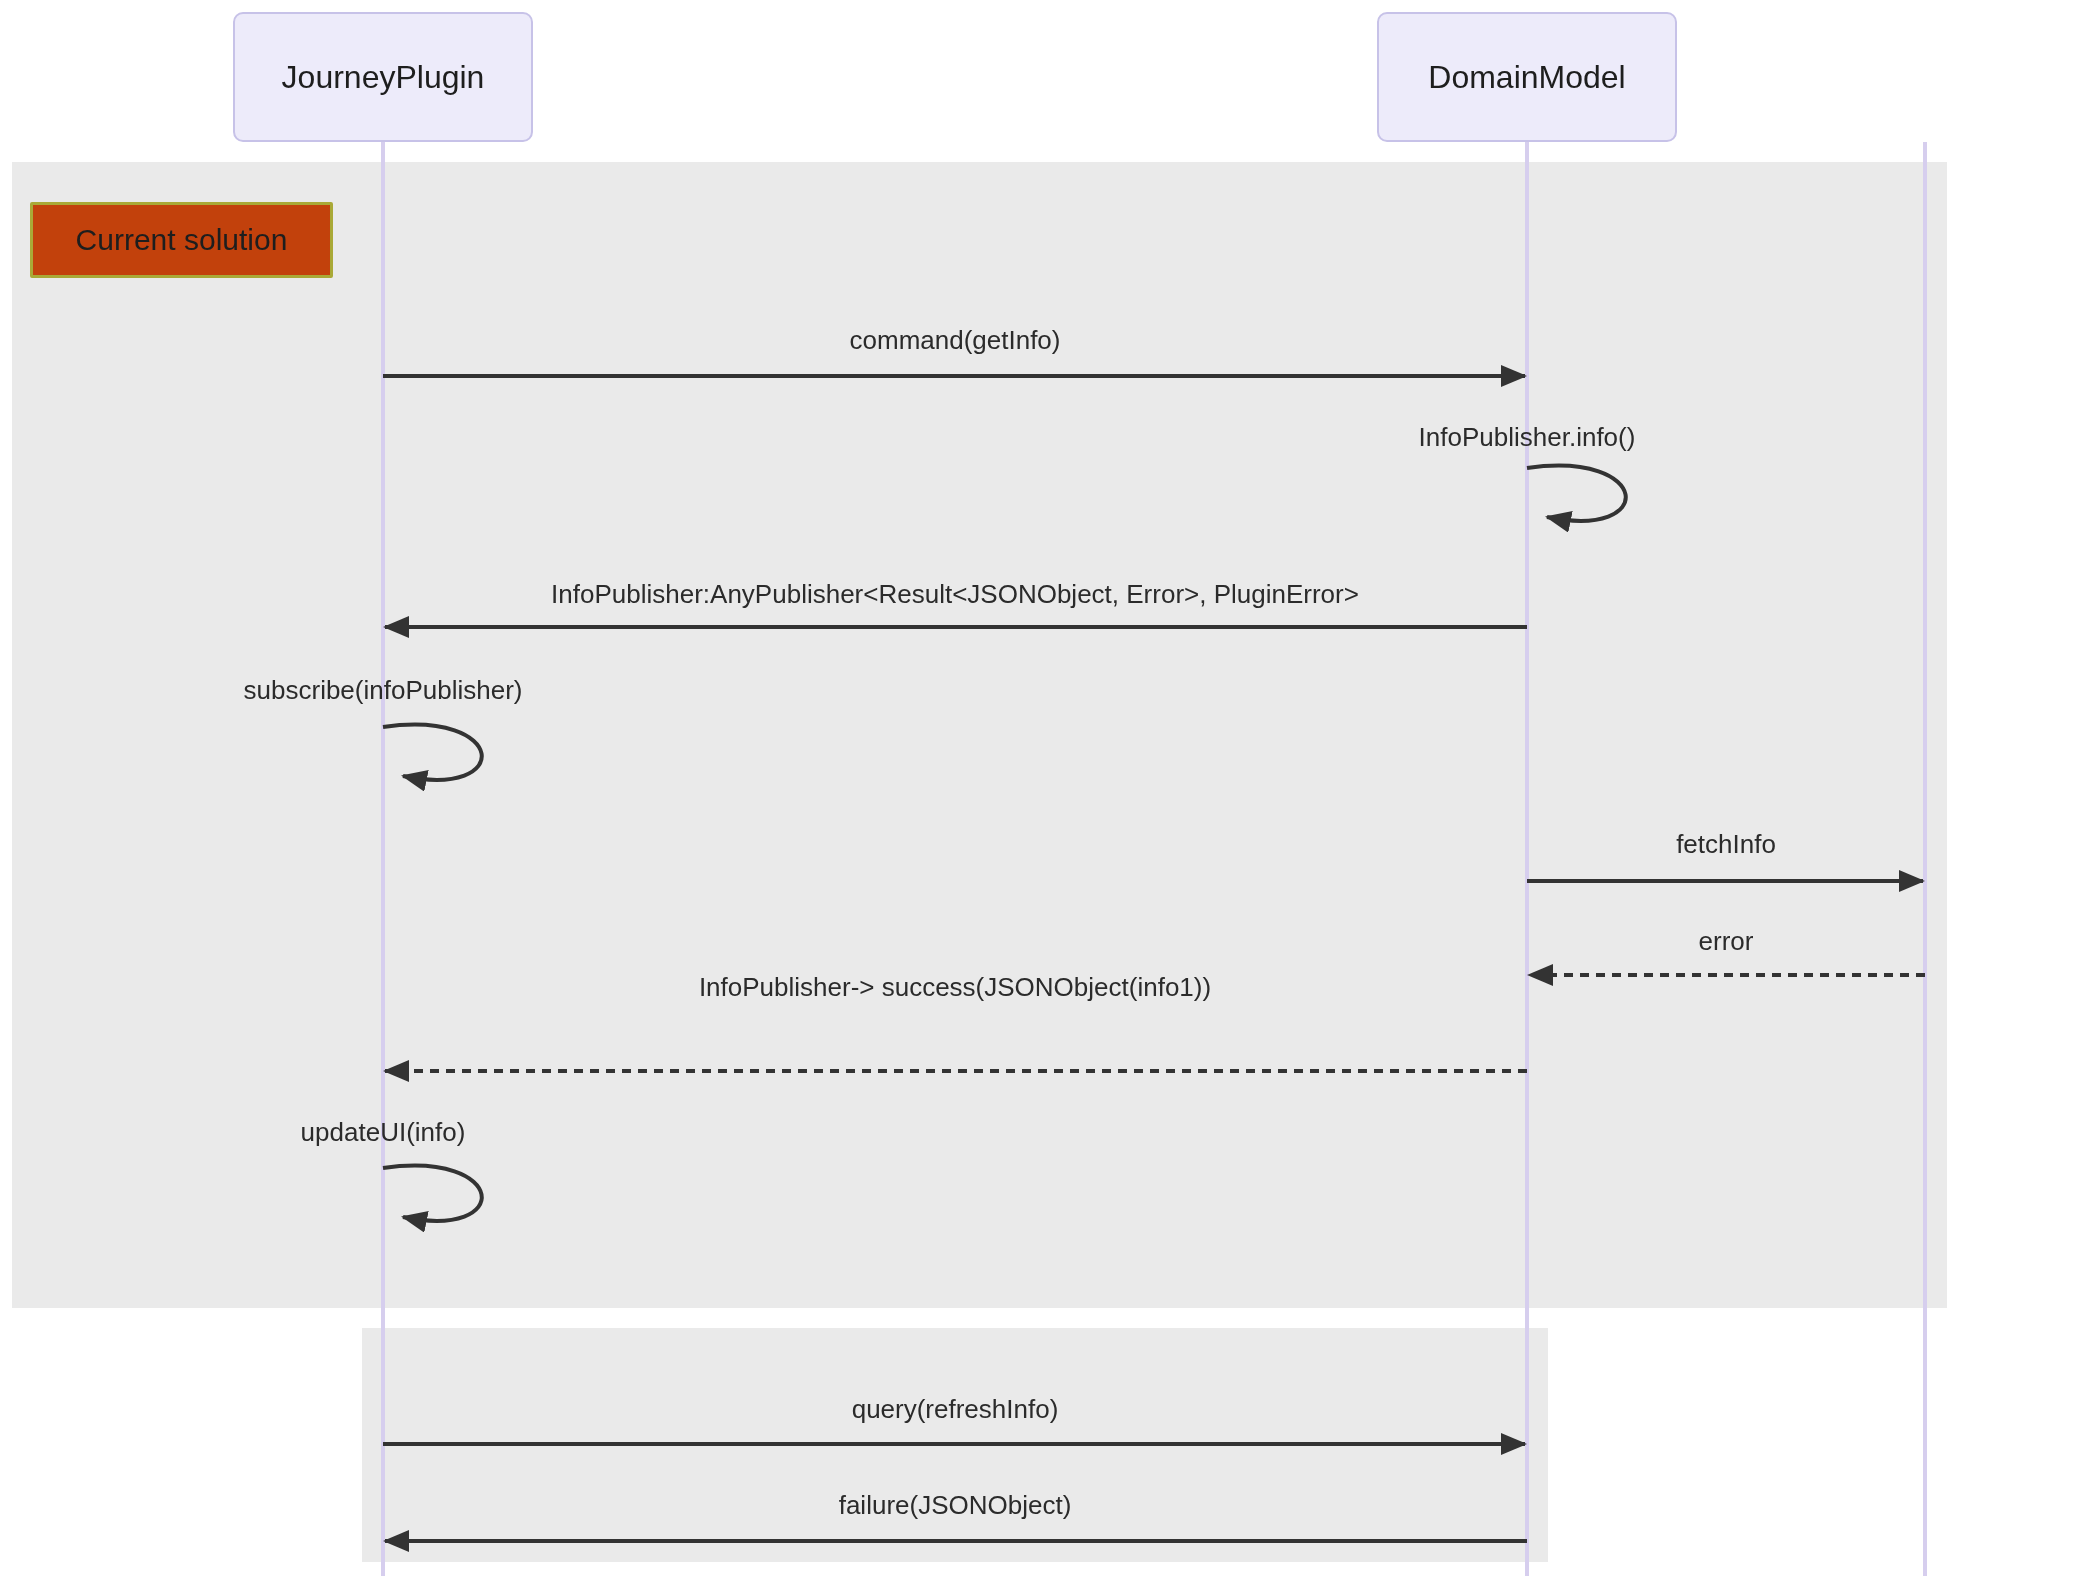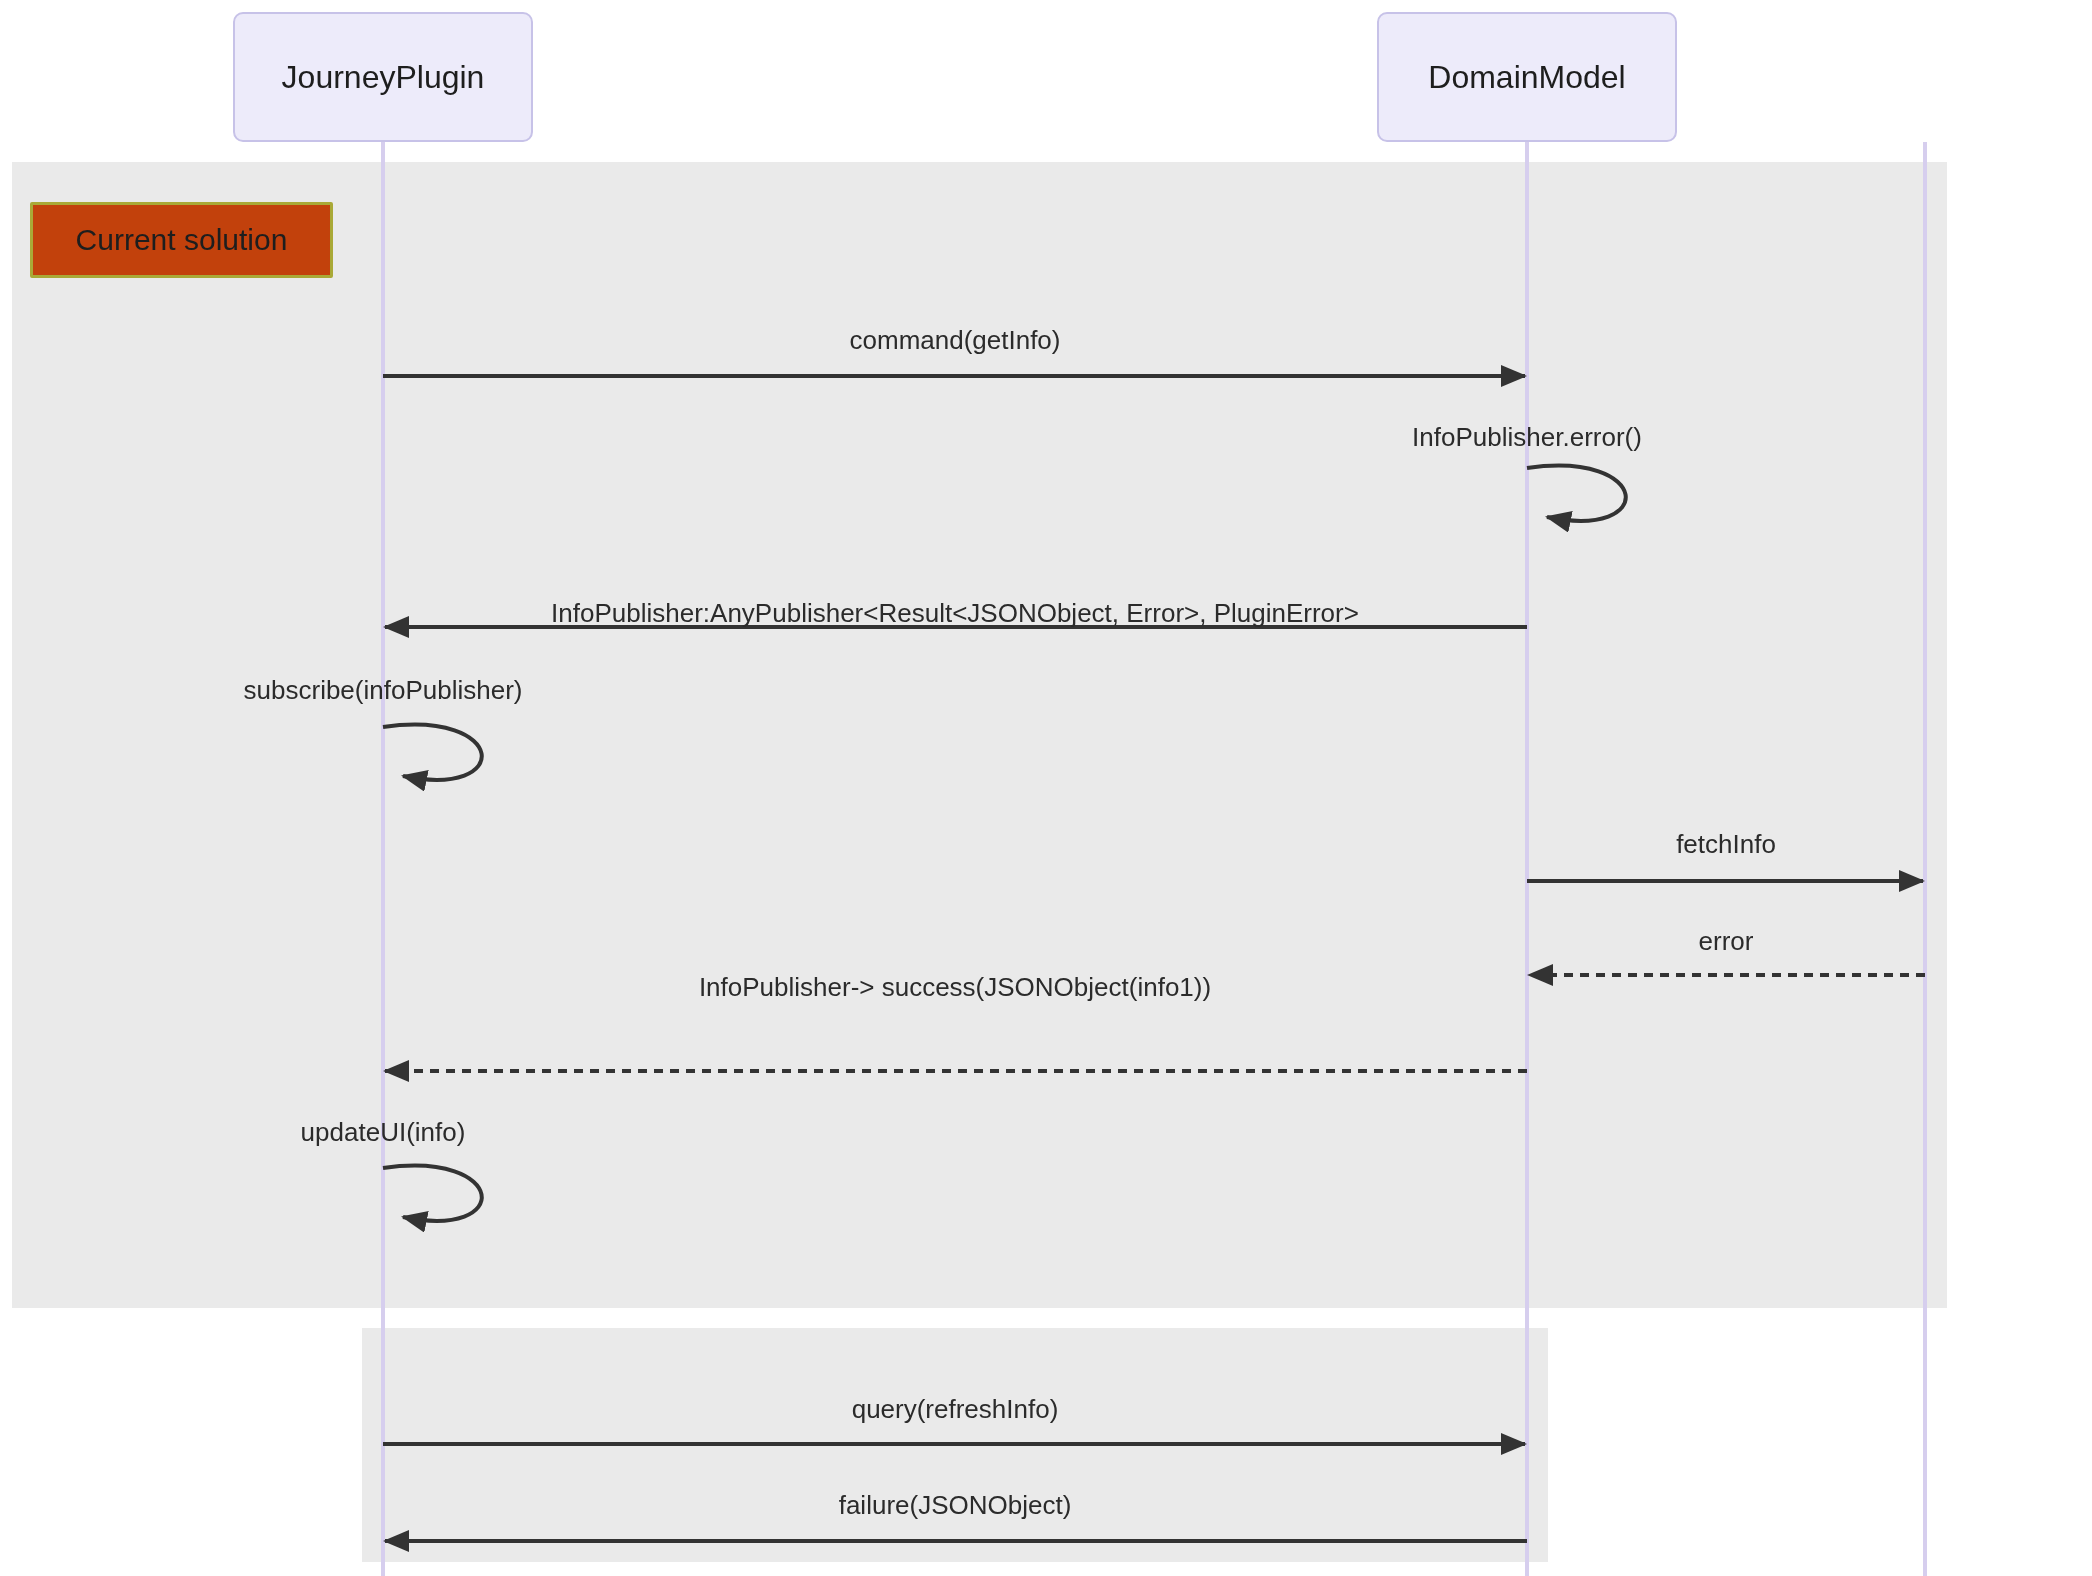--- a/index.html
+++ b/index.html
@@ -79,22 +79,22 @@
   </div>
   <div class="actor" style="left:1377px; top:12px;">
     <span>DomainModel</span>
   </div>
 
   <div class="note">
     <span>Current solution</span>
   </div>
 
   <div class="msg" style="left:955px;  top:340px;">command(getInfo)</div>
-  <div class="msg" style="left:1527px; top:437px;">InfoPublisher.error()</div>
-  <div class="msg" style="left:955px;  top:594px;margin-top:19px;">InfoPublisher:AnyPublisher&lt;Result&lt;JSONObject, Error&gt;, PluginError&gt;</div>
+  <div class="msg" style="left:1527px; top:437px;">InfoPublisher.info()</div>
+  <div class="msg" style="left:955px;  top:594px;">InfoPublisher:AnyPublisher&lt;Result&lt;JSONObject, Error&gt;, PluginError&gt;</div>
   <div class="msg" style="left:383px;  top:690px;">subscribe(infoPublisher)</div>
   <div class="msg" style="left:1726px; top:844px;">fetchInfo</div>
   <div class="msg" style="left:1726px; top:941px;">error</div>
   <div class="msg" style="left:955px;  top:987px;">InfoPublisher-&gt; success(JSONObject(info1))</div>
   <div class="msg" style="left:383px;  top:1132px;">updateUI(info)</div>
   <div class="msg" style="left:955px;  top:1409px;">query(refreshInfo)</div>
   <div class="msg" style="left:955px;  top:1505px;">failure(JSONObject)</div>
 
   <div class="corner-badge">
     <div class="inner"></div>

